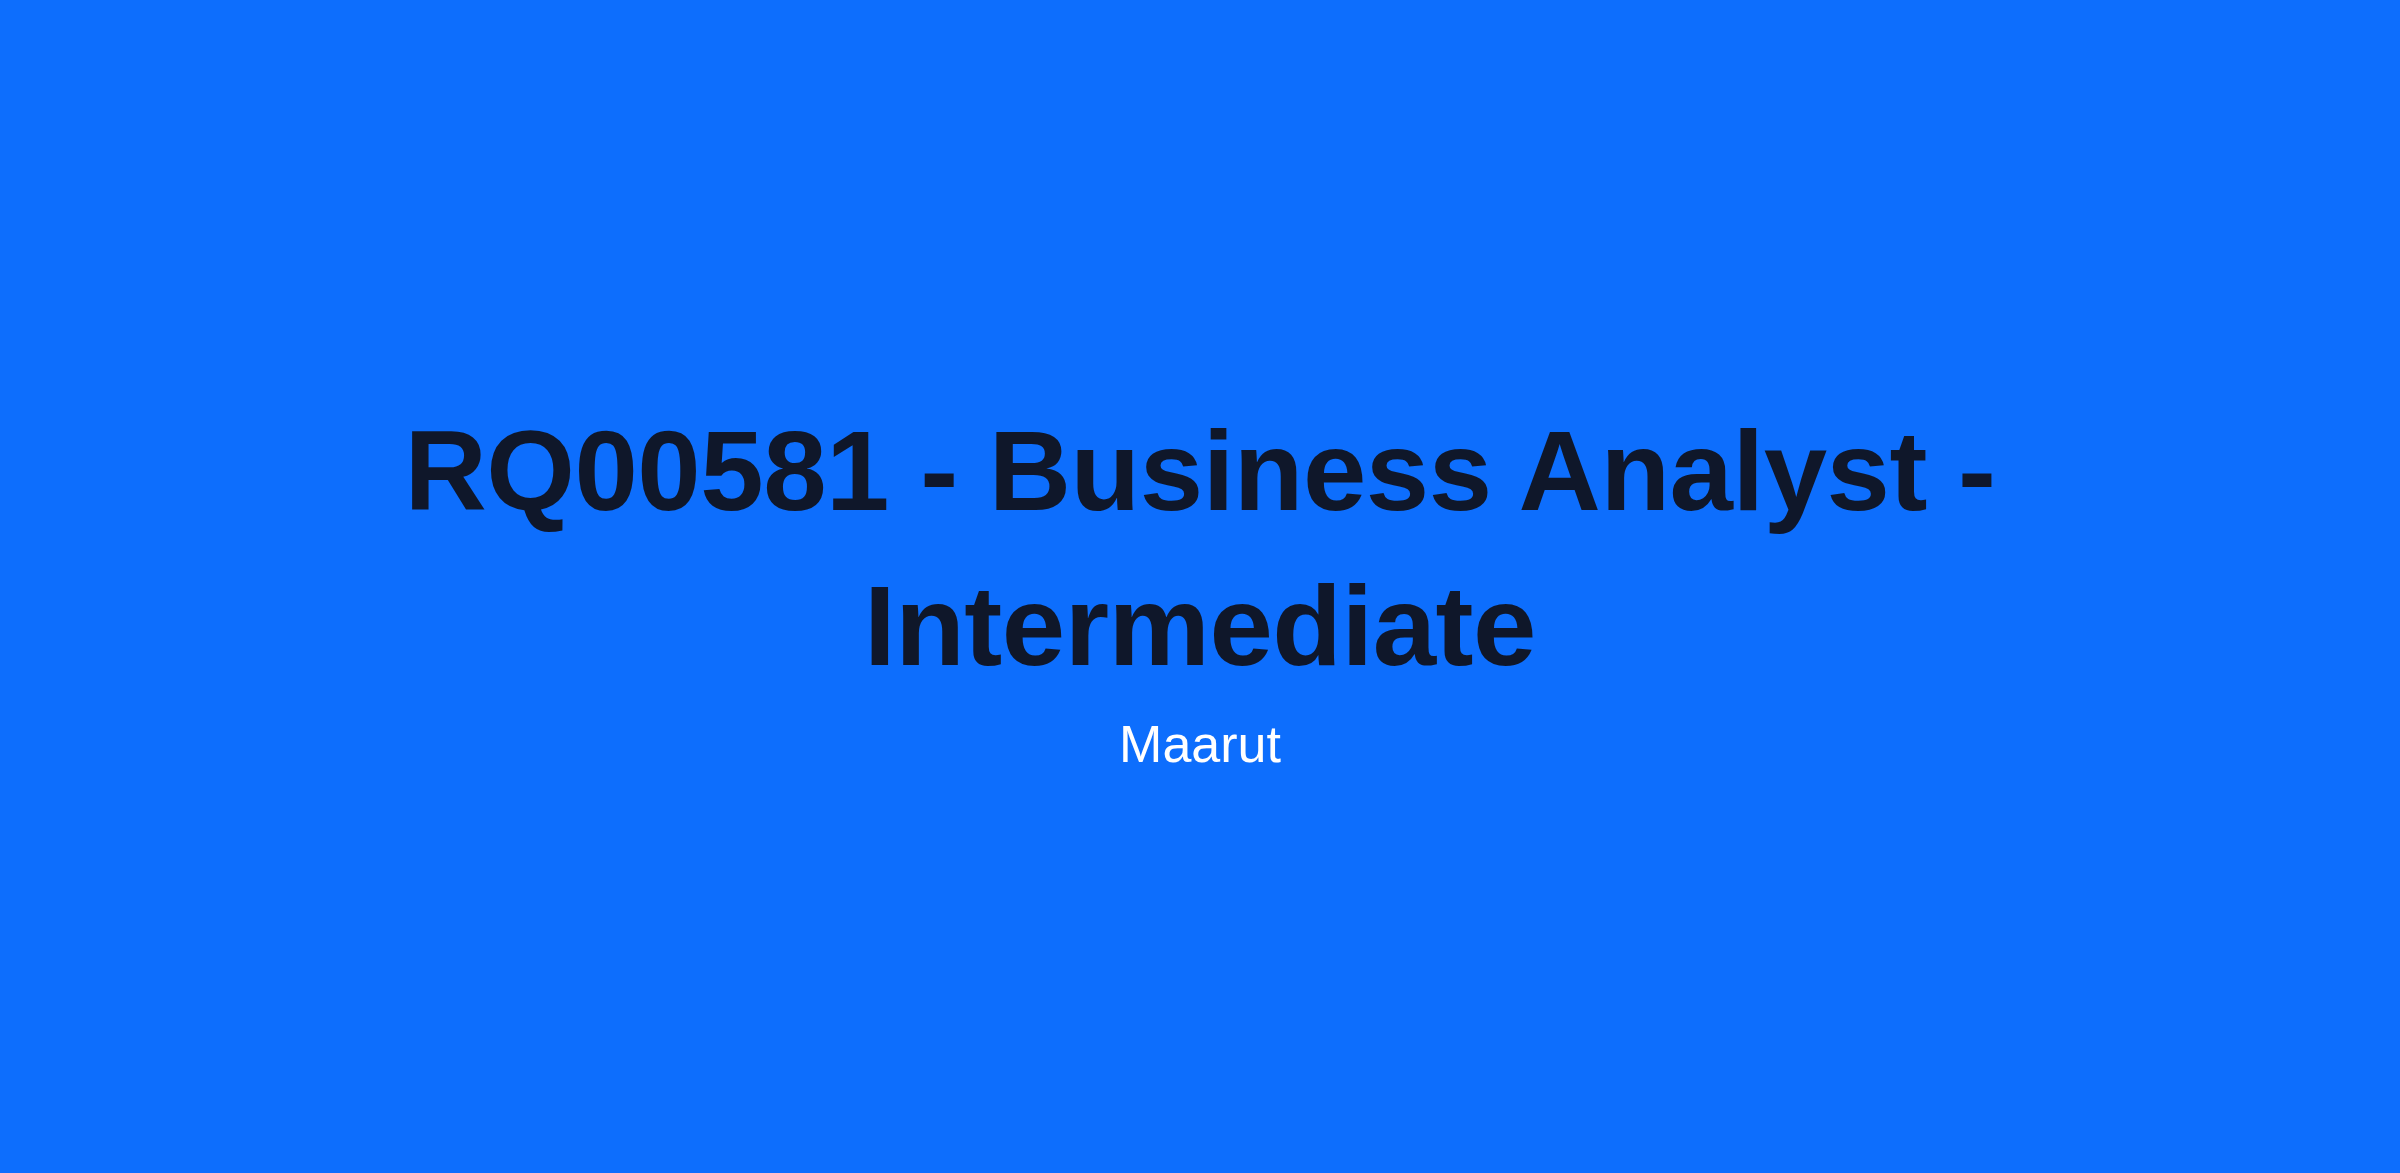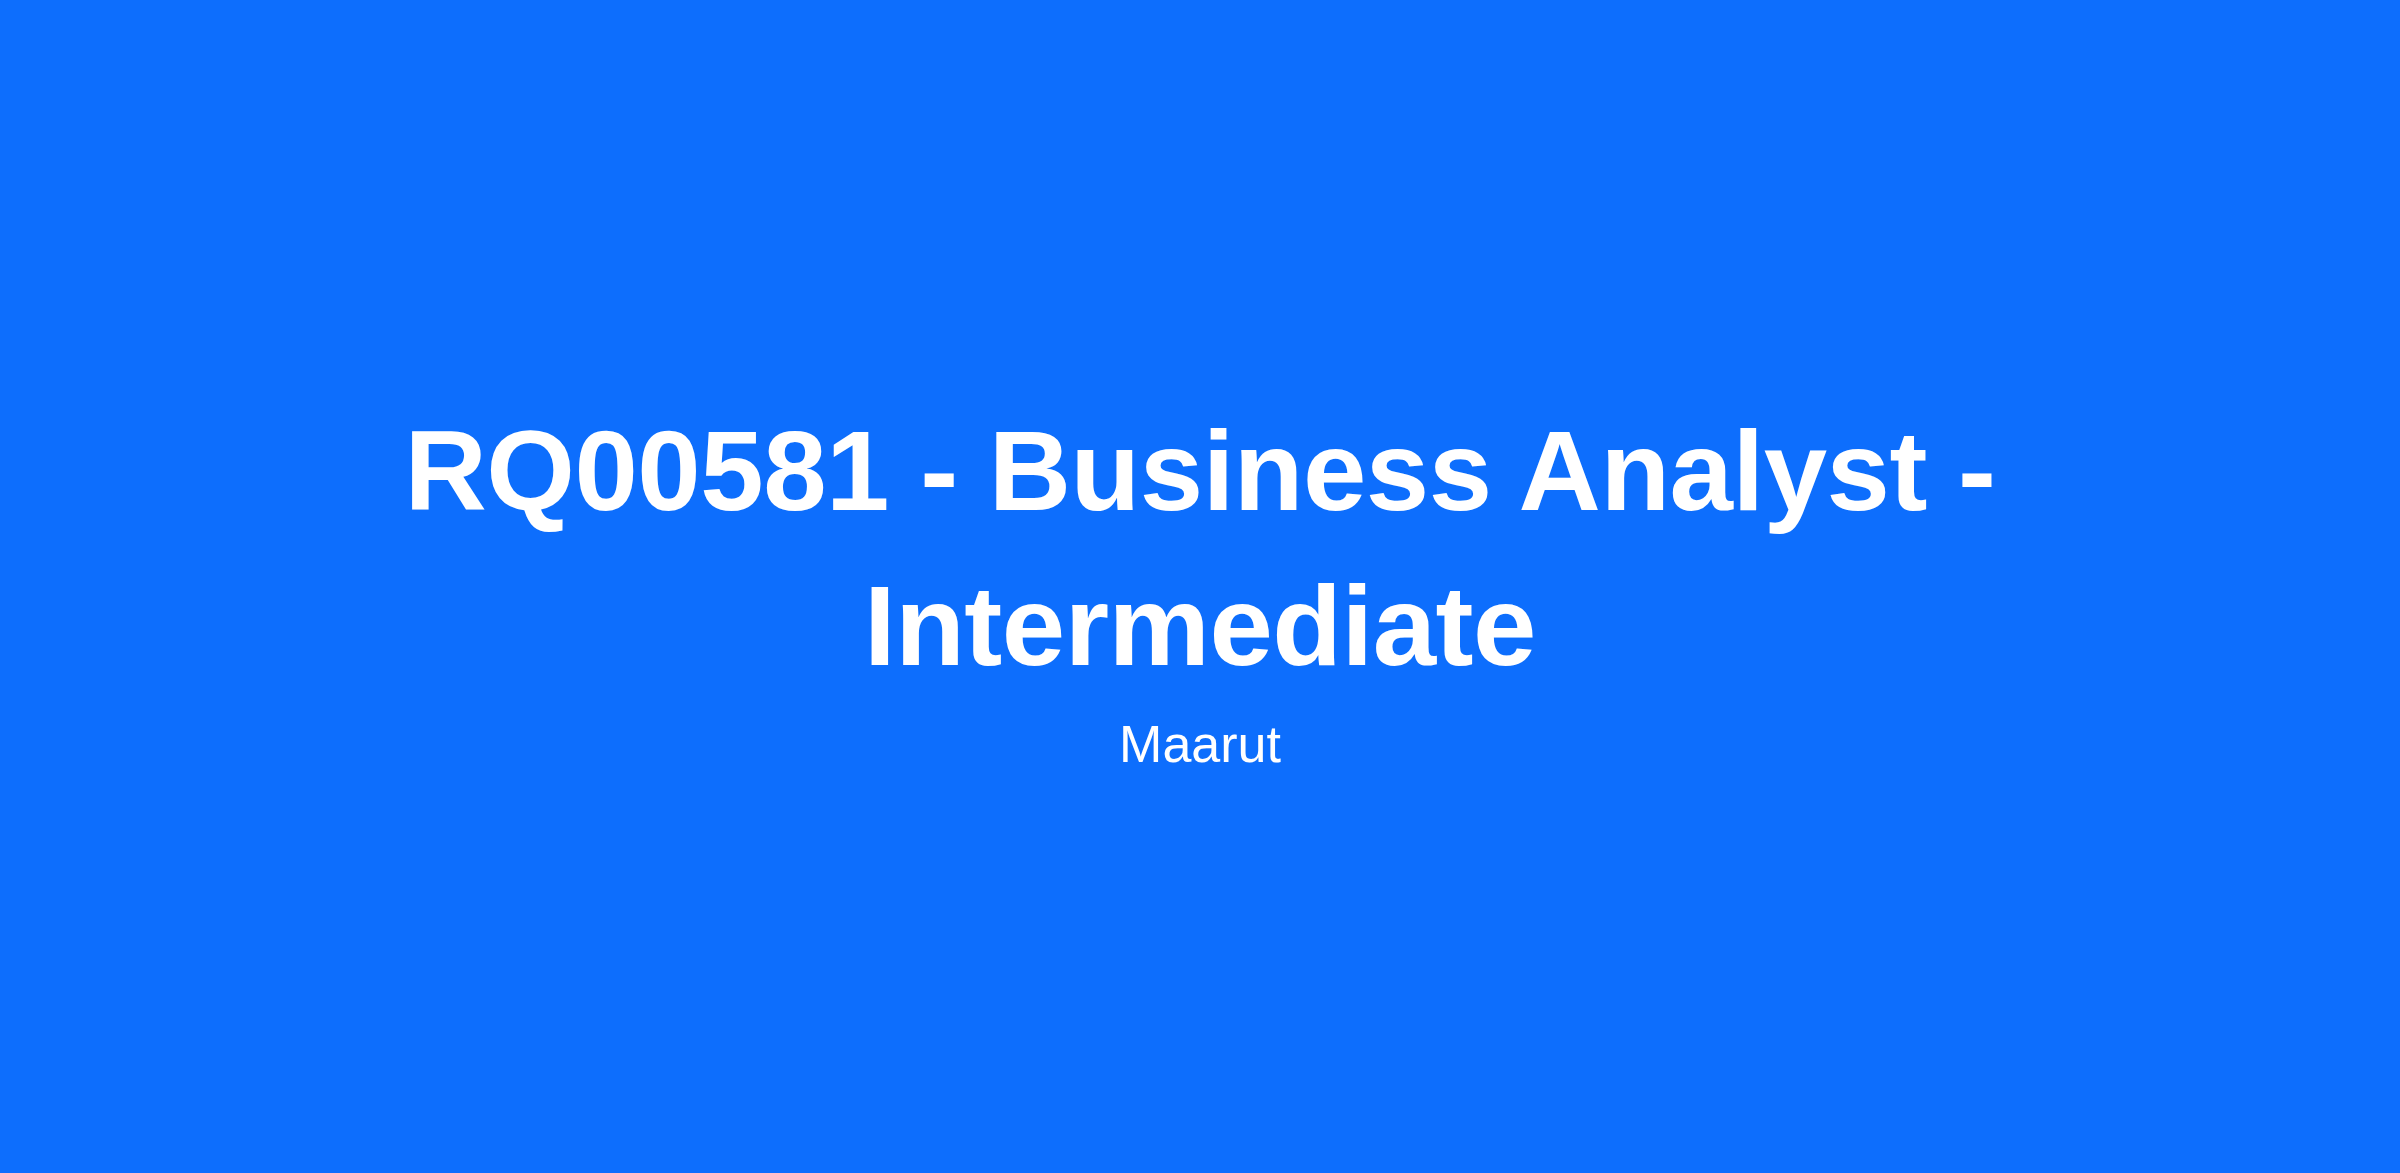--- a/index.html
+++ b/index.html
@@ -38,21 +38,21 @@
     align-items: center;
     justify-content: flex-start;
   }
 
   .job-title {
     display: block;
     width: 1800px;
     margin: 0;
     padding: 0;
     text-align: center;
-    color: #ffffff;
+    color: #0f172a;
     font-family: "Liberation Sans", sans-serif;
     font-size: 114px;
     font-weight: 700;
     line-height: 155px;
     letter-spacing: -0.5px;
     white-space: normal;
     word-wrap: break-word;
   }
 
   .job-subtitle {

